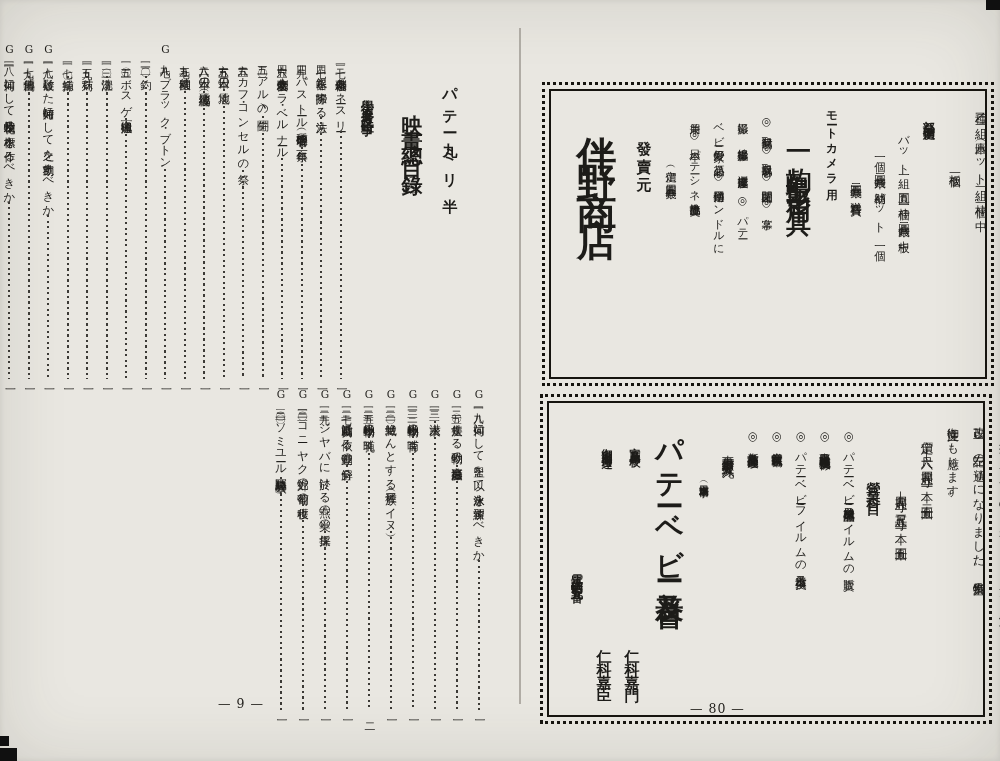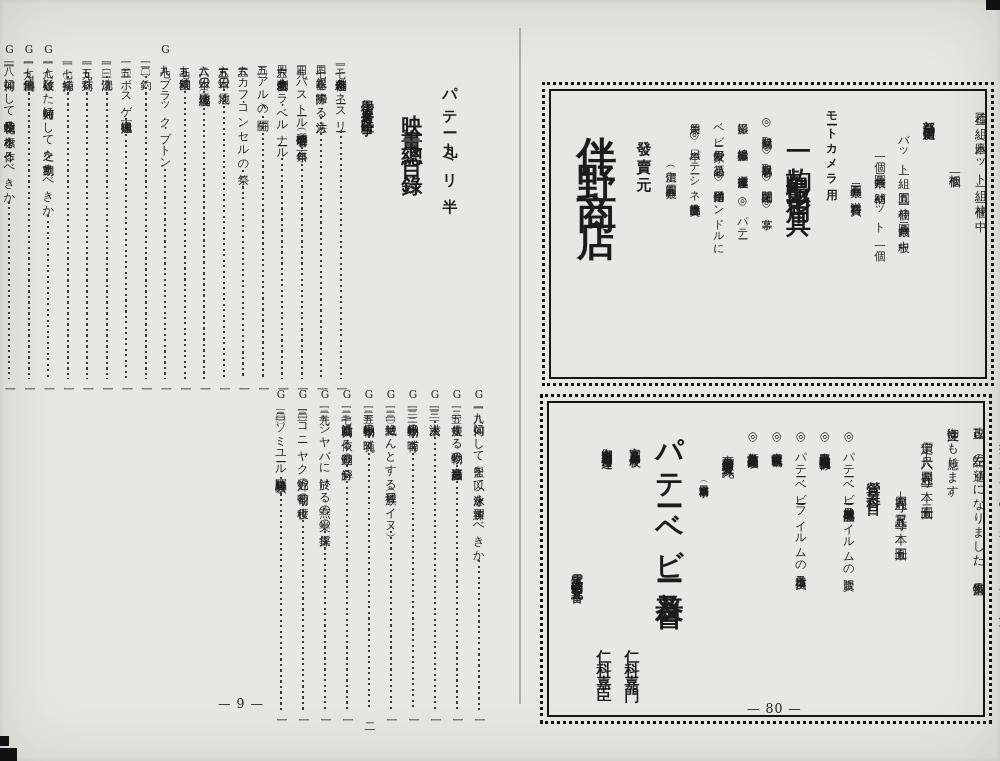--- a/index.html
+++ b/index.html
@@ -72,21 +72,21 @@
   .pb-addr{font-size:12.5px;letter-spacing:1px;padding-top:30px;margin-left:12px;}
   .pb-addr-note{font-size:9.5px;letter-spacing:.5px;padding-top:62px;margin-left:3px;}
   .pb-org{font-size:28px;font-weight:bold;letter-spacing:4px;padding-top:4px;margin-left:10px;}
   .contact{display:flex;justify-content:space-between;padding-top:24px;padding-bottom:14px;margin-left:10px;}
   .contact .clabel{font-size:11px;font-weight:bold;letter-spacing:2px;}
   .contact .cname{font-size:15px;font-weight:bold;letter-spacing:13px;}
   .pb-phone{font-size:12px;font-weight:bold;letter-spacing:2px;padding-top:150px;margin-left:8px;}
   
   .pageno{position:absolute;font-size:12.5px;letter-spacing:1px;color:#23211d;}
   #pn-left{left:218px;top:696px;}
-  #pn-right{left:747px;top:701px;text-align:right;}
+  #pn-right{left:690px;top:701px;text-align:right;}
 </style>
 </head>
 <body>
 
 <div id="scan">
 
   <div class="gutter"></div>
   <div class="mark-tr"></div>
   <div class="mark-bl1"></div>
   <div class="mark-bl2"></div>

